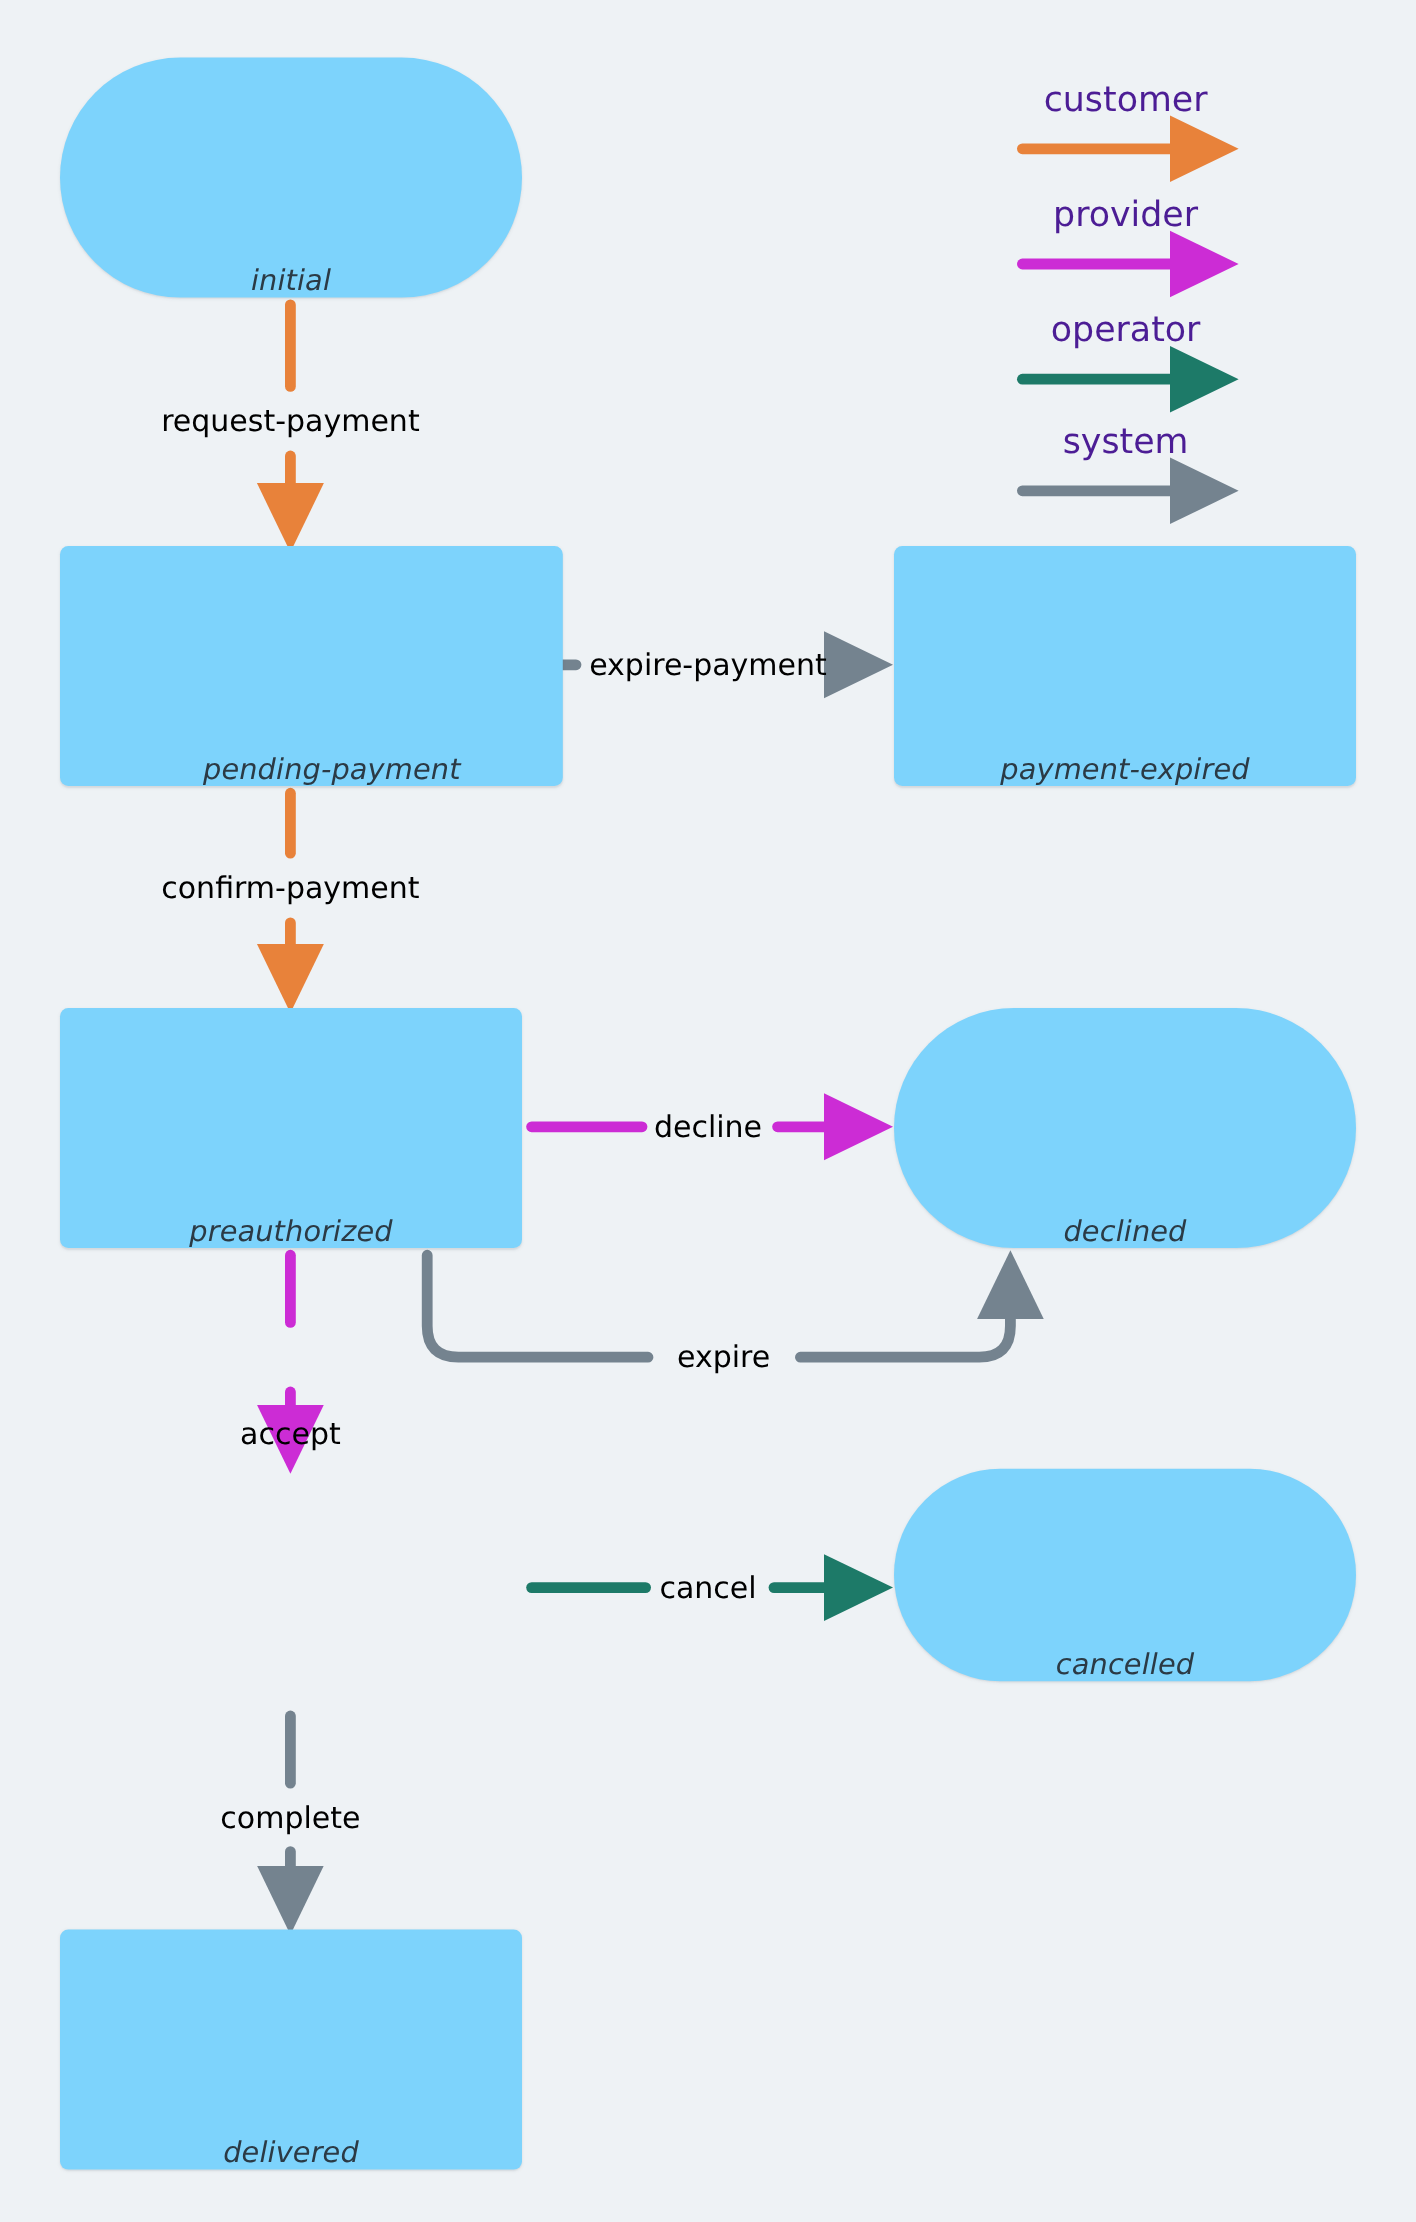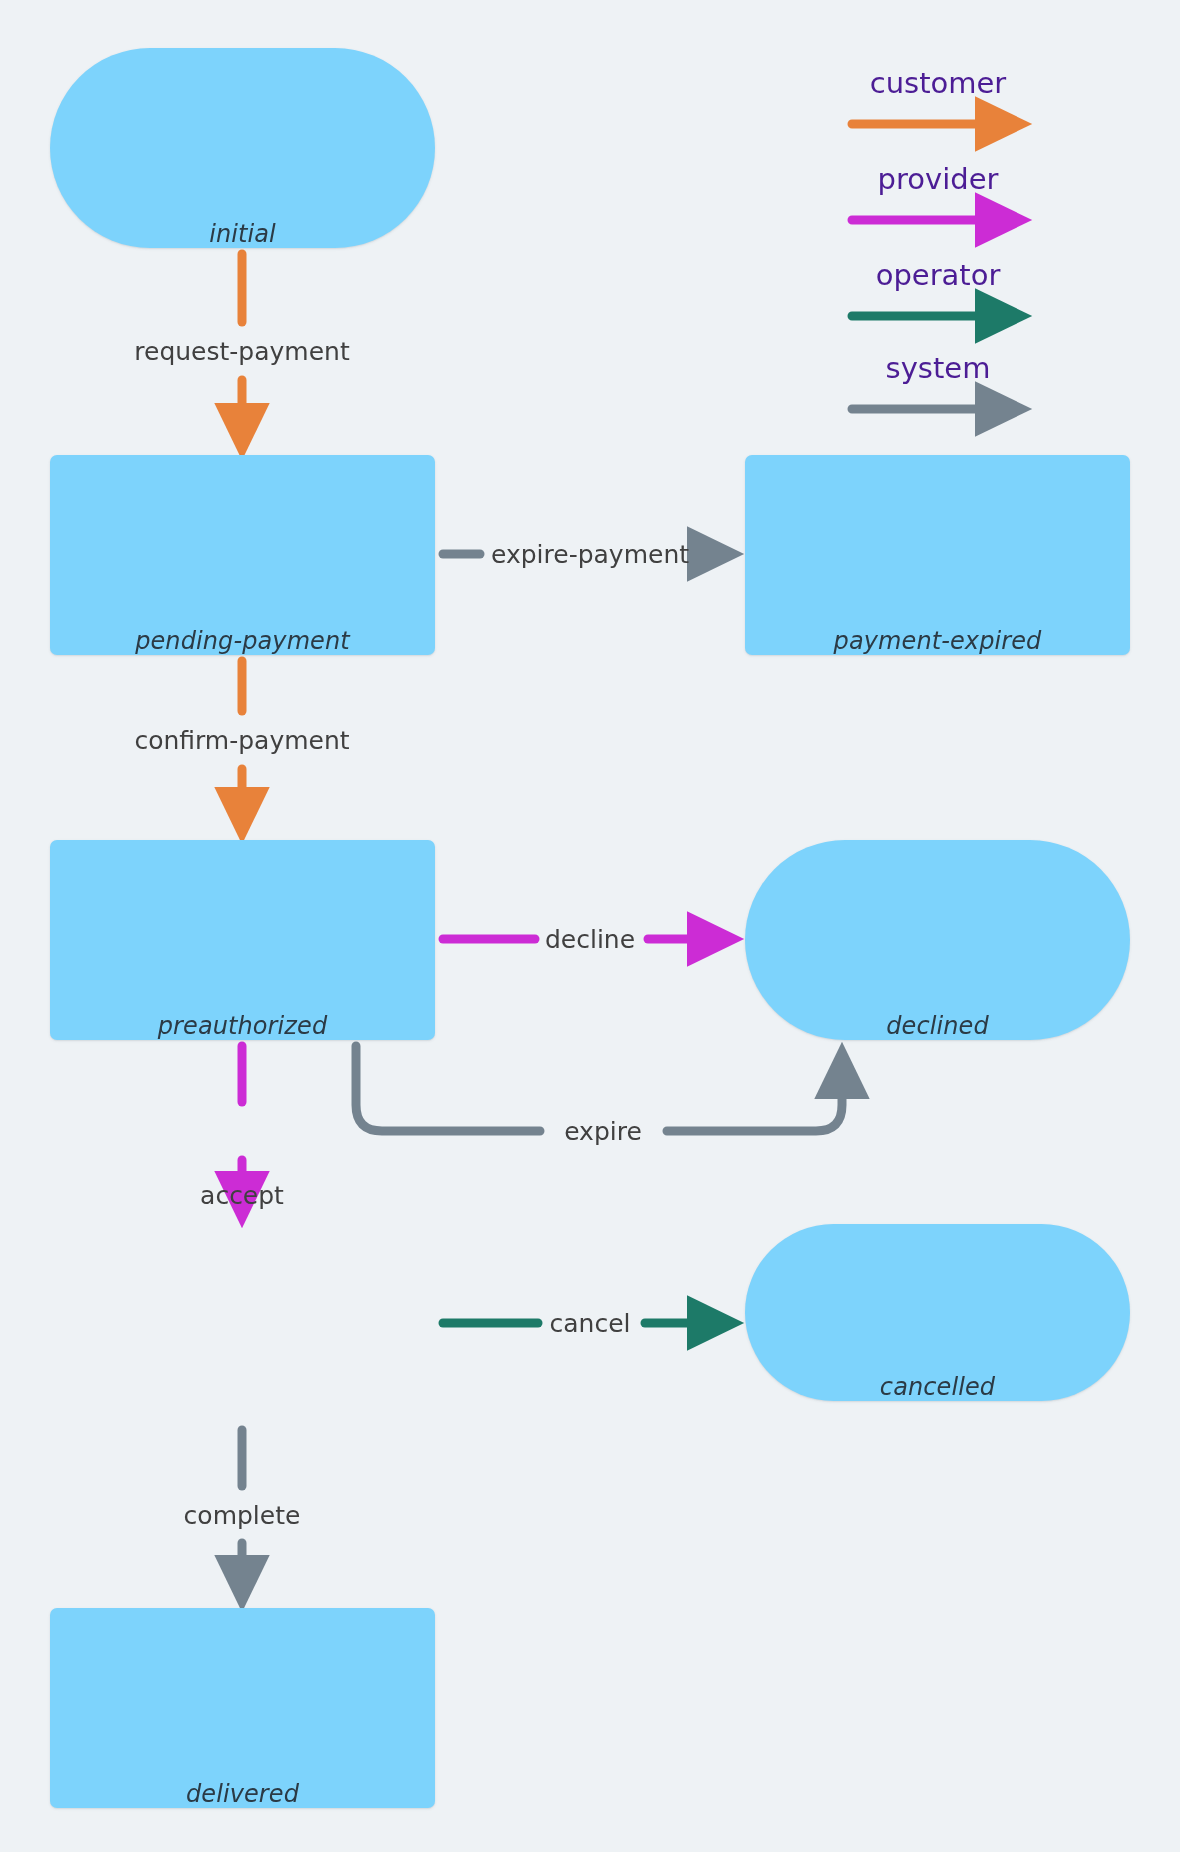--- a/index.html
+++ b/index.html
@@ -21,21 +21,21 @@
     font-style:italic;
     font-size:24px;
     letter-spacing:.1px;
     text-align:center;
   }
   .node.rect{border-radius:7px;}
   .node.stadium{border-radius:999px;}
 
   .edge-label{
     position:absolute;
-    color:#404040;
+    color:#000000;
     font-size:25px;
     font-style:normal;
     white-space:nowrap;
     transform:translate(-50%,-50%);
     line-height:1;
   }
   .legend-label{
     position:absolute;
     color:#4c1d95;
     font-size:29px;
@@ -116,21 +116,21 @@
     </g>
     <g>
       <line x1="852" y1="409" x2="1016" y2="409" stroke="#74838f" stroke-width="9" stroke-linecap="round" marker-end="url(#ah-gray)"></line>
     </g>
   </svg>
 
   <div class="node stadium" style="left:50px;top:48px;width:385px;height:200px;">
     <span>initial</span>
   </div>
 
-  <div class="node rect" style="left:50px;top:455px;width:385px;height:200px;">
+  <div class="node rect" style="left:50px;top:455px;width:385px;height:200px;padding-left:34px;">
     <span>pending-payment</span>
   </div>
 
   <div class="node rect" style="left:745px;top:455px;width:385px;height:200px;">
     <span>payment-expired</span>
   </div>
 
   <div class="node rect" style="left:50px;top:840px;width:385px;height:200px;">
     <span>preauthorized</span>
   </div>

